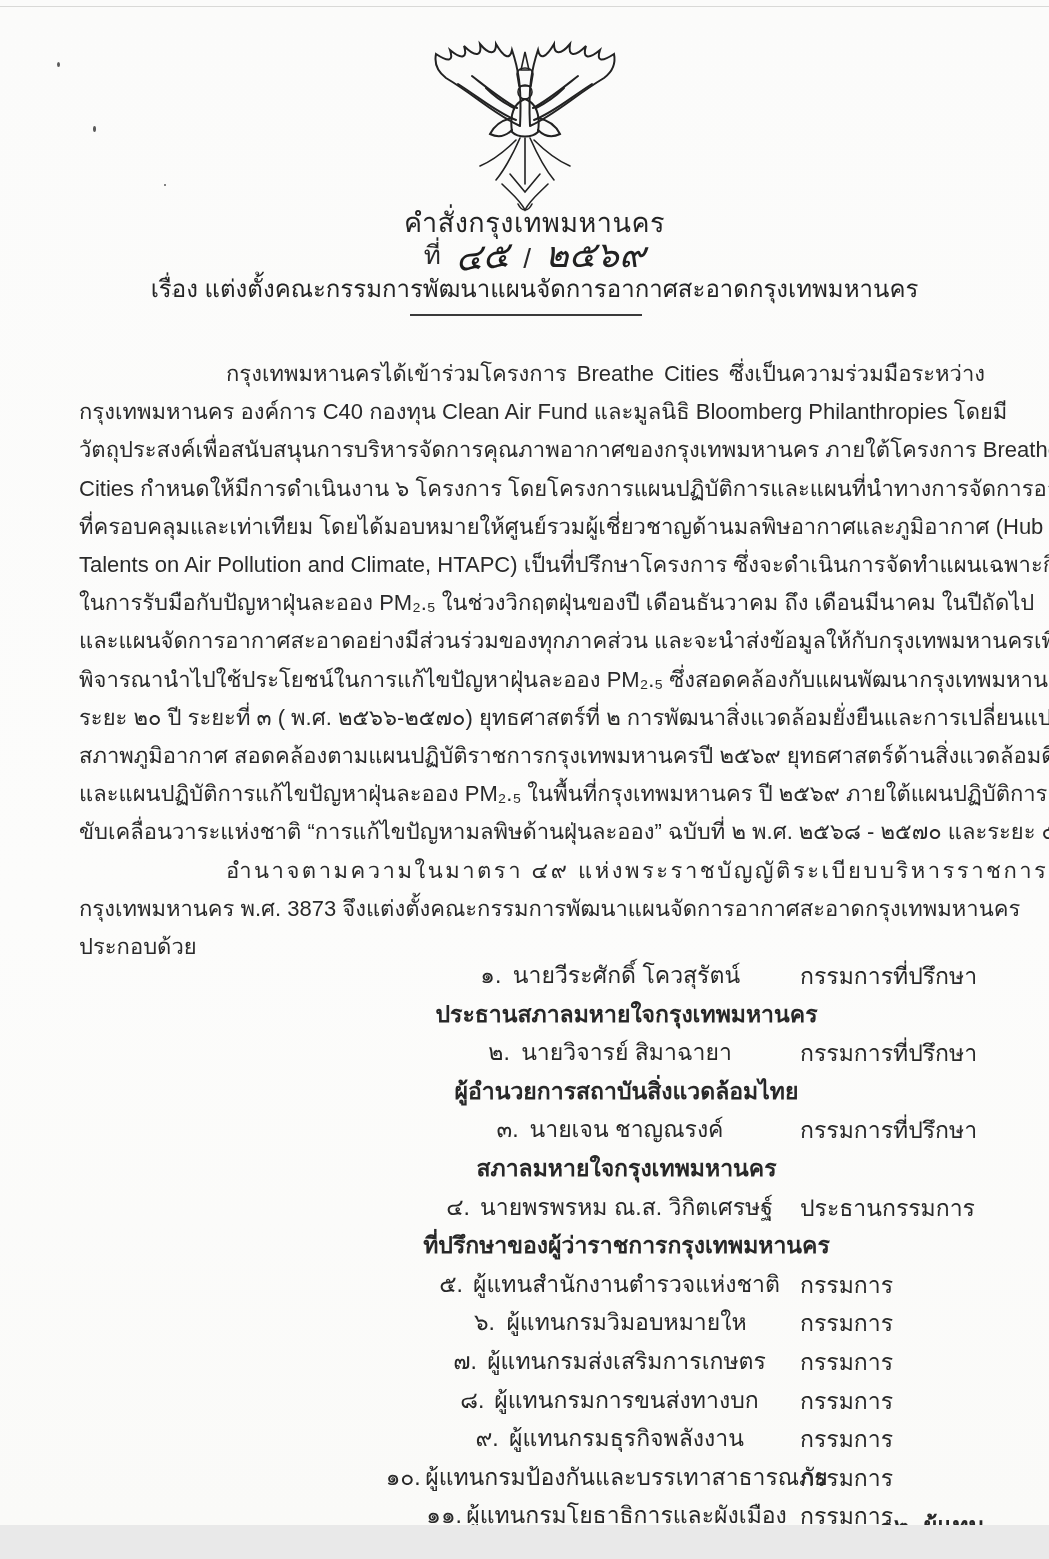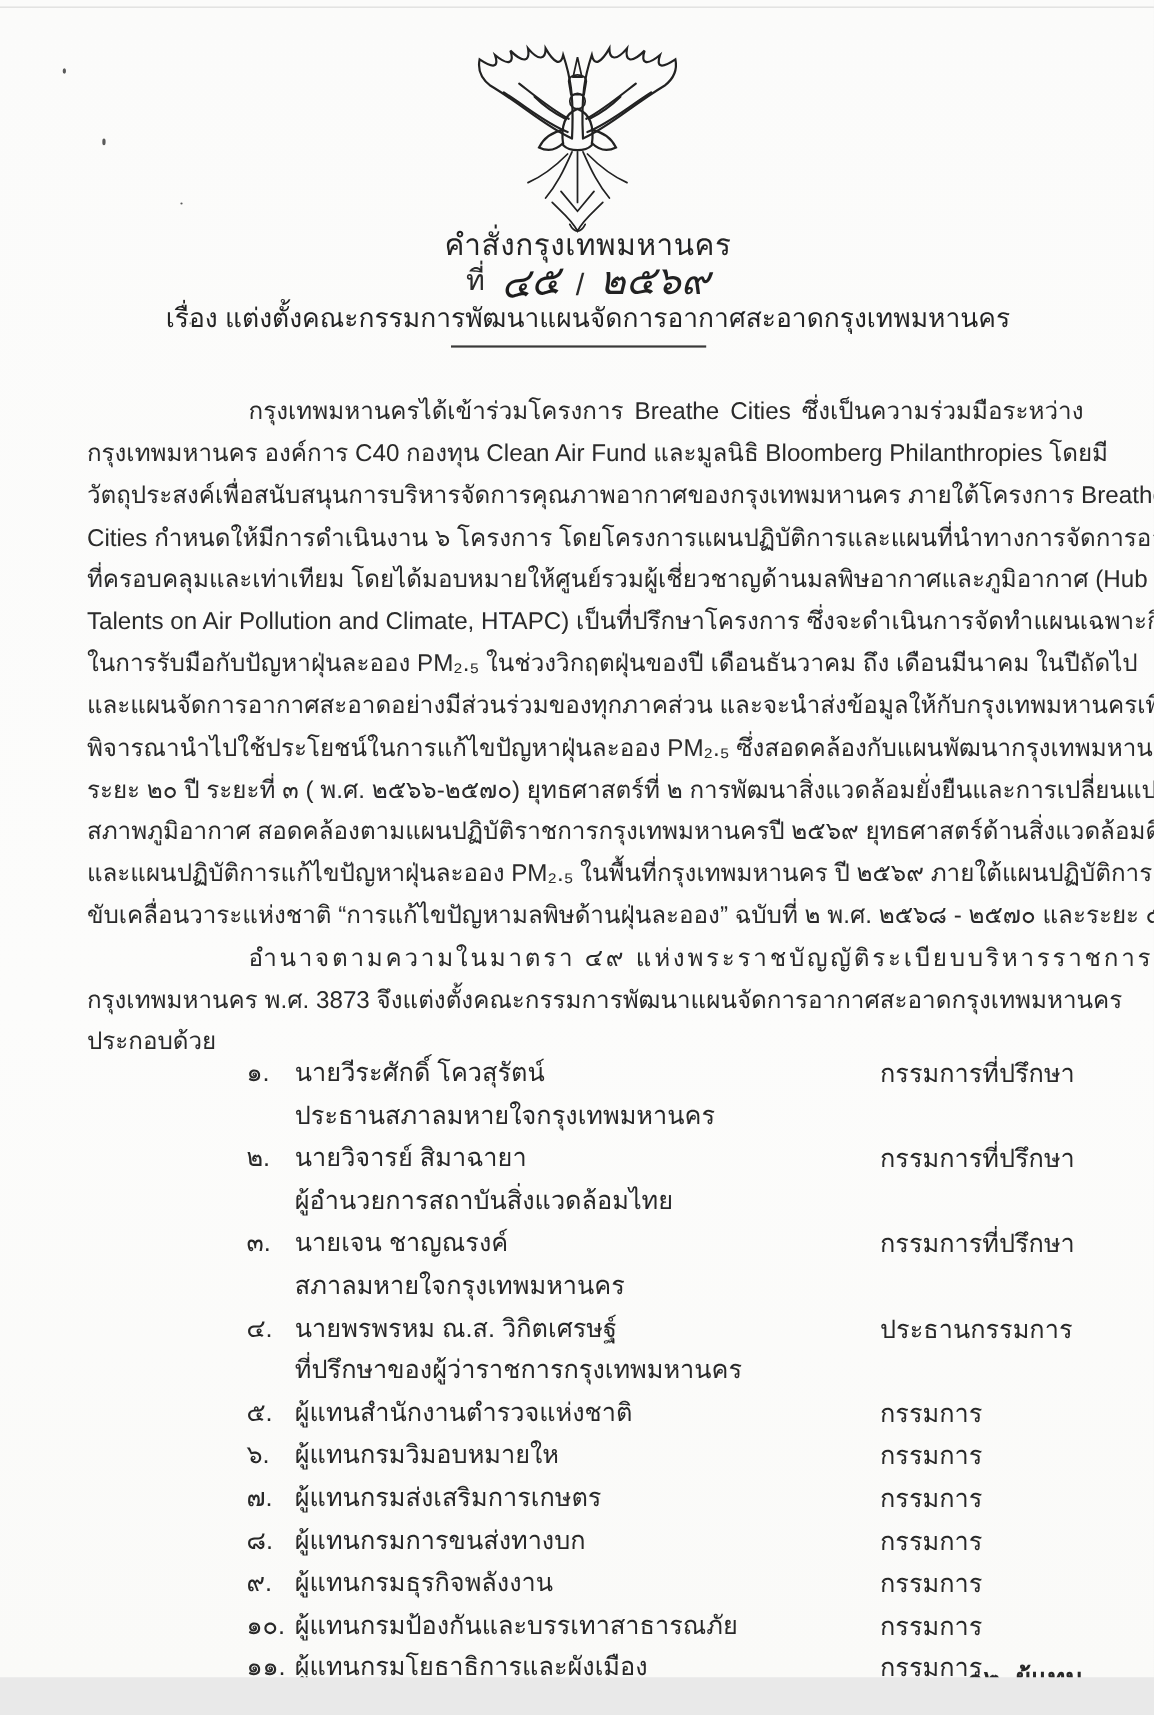--- a/index.html
+++ b/index.html
@@ -20,25 +20,25 @@
   .sep{font-size:28px;}
   .subject{top:269px;font-size:24px;color:#242424;}
   .divider{position:absolute;top:314px;left:410px;width:232px;height:2px;background:#3a3a3a;}
   .body-block{position:absolute;left:79px;width:906px;font-size:22px;color:#2a2a2a;}
   .b1{top:355px;}
   .b2{top:852px;}
   .line{height:38.2px;line-height:38.2px;text-align:justify;text-align-last:justify;white-space:nowrap;overflow:visible;}
   .line--first{text-indent:147px;}
   .line--end{text-align-last:left;}
   .line--spread{letter-spacing:2.5px;}
-  .committee{position:absolute;top:956px;left:224px;width:761px;font-size:23px;color:#282828;}
+  .committee{position:absolute;top:956px;left:224px;width:761px;font-size:23px;color:#282828;text-align:center;}
   .c-row{position:relative;height:38.6px;line-height:38.6px;white-space:nowrap;}
   .c-num{display:inline-block;width:44px;}
   .c-role{position:absolute;left:576px;top:1px;}
-  .c-sub{padding-left:44px;}
+  .c-sub{padding-left:44px;font-weight:bold;}
   .continuation{position:absolute;top:1506px;right:64px;font-size:24px;color:#282828;font-weight:bold;}
   svg .st{stroke:#222;stroke-width:2;fill:none;stroke-linecap:round;}
   svg .stf{stroke:#222;stroke-width:1.6;fill:none;stroke-linecap:round;}
 </style>
 </head>
 <body>
 
 <div class="sheet">
   <div class="scan-topline"></div>
   <div class="speck" style="top:62px;left:57px;width:3px;height:5px;"></div>

